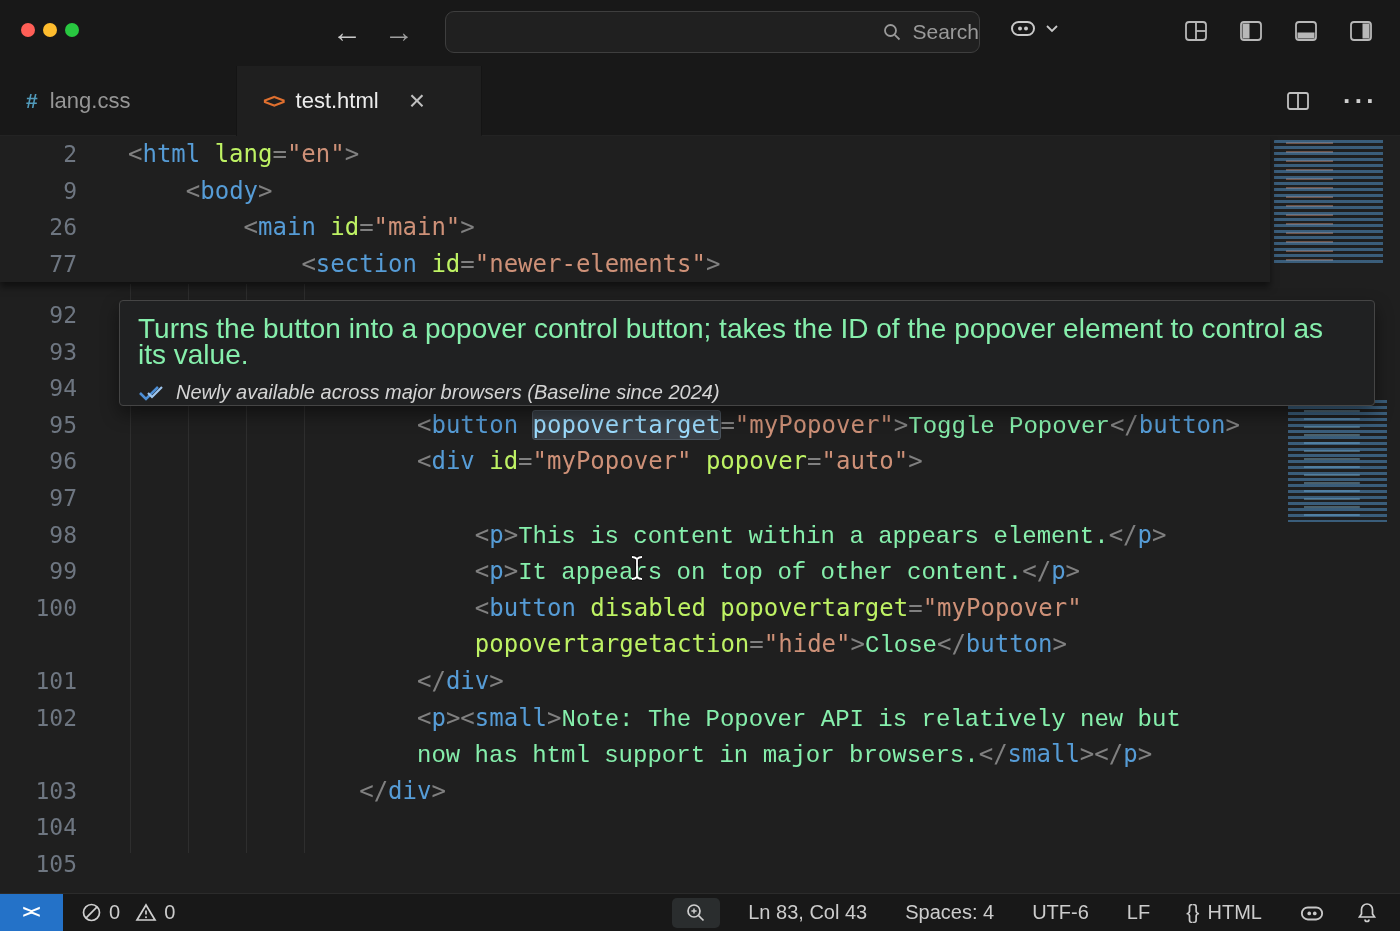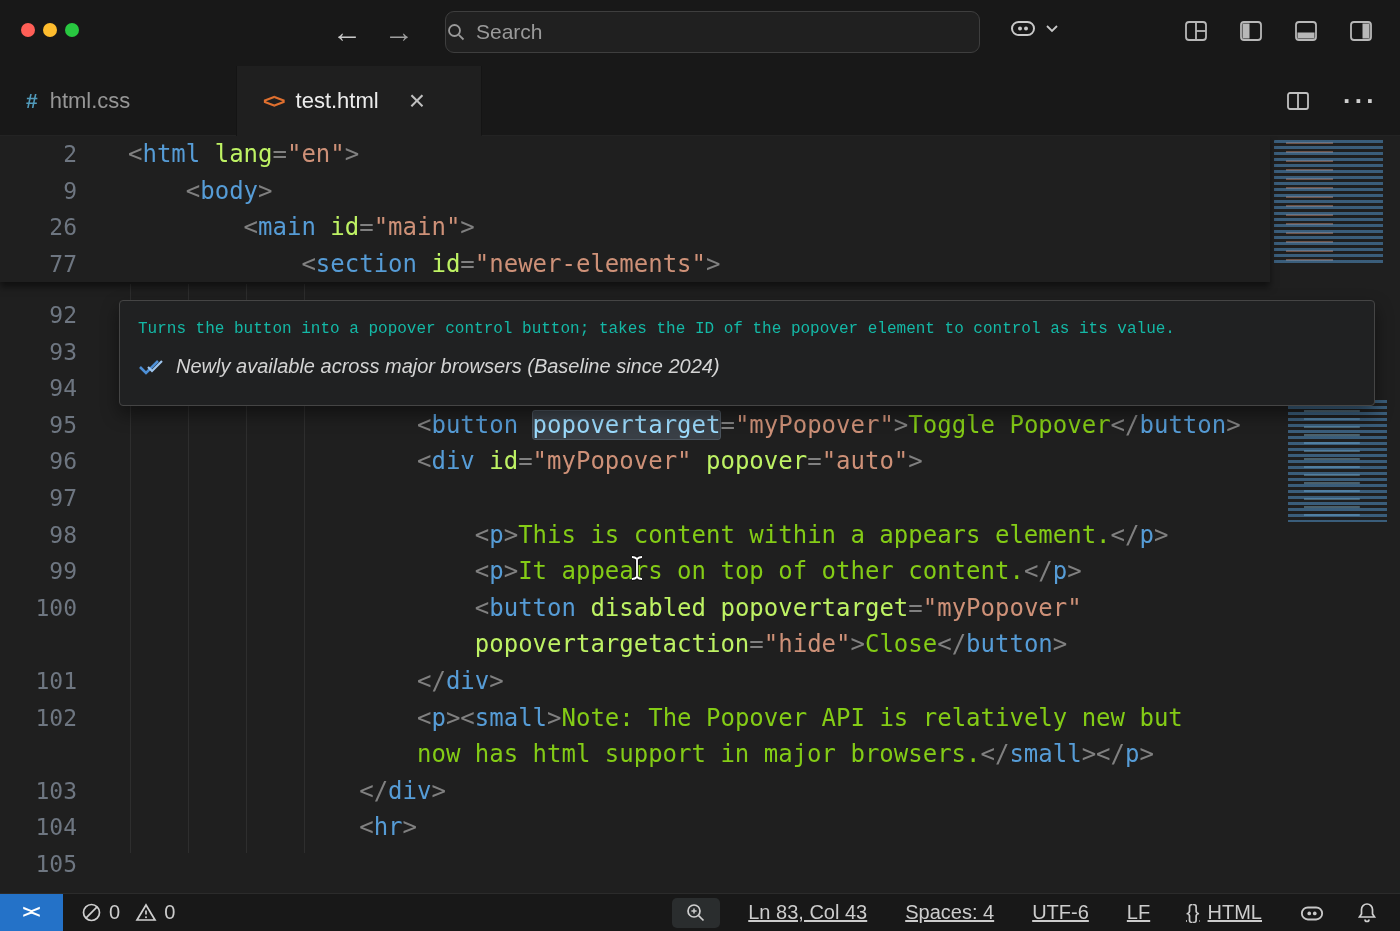--- a/index.html
+++ b/index.html
@@ -10,21 +10,21 @@
   
   .titlebar { position:relative; height:66px; background:#181818; }
   .traffic { position:absolute; left:21px; top:23px; display:flex; gap:8px; }
   .traffic span { width:14px; height:14px; border-radius:50%; display:block; }
   .tl-close { background:#ff5f57; } .tl-min { background:#febc2e; } .tl-zoom { background:#28c840; }
   .nav { position:absolute; left:332px; top:12px; display:flex; gap:22px; }
   .nav .arrow { font-size:30px; line-height:40px; color:#c9c9c9; width:30px; text-align:center; cursor:default; }
   .nav .arrow.fwd { color:#9f9f9f; }
   .cmdcenter { position:absolute; left:445px; top:11px; width:535px; height:42px;
                background:#202020; border:1px solid #3e3e3e; border-radius:9px;
-               display:flex; align-items:center; justify-content:flex-start; gap:10px;
+               display:flex; align-items:center; justify-content:flex-end; gap:10px;
                color:#9a9a9a; font-size:21px; }
   .copilot-group { position:absolute; left:1008px; top:15px; display:flex; align-items:center; gap:7px; }
   .layout-icons { position:absolute; right:26px; top:18px; display:flex; gap:29px; }
   .icon-btn { display:flex; align-items:center; justify-content:center; }
 
   
   .tabbar { position:relative; height:70px; background:#181818; display:flex;
             border-bottom:1px solid #232323; }
   .tab { height:70px; display:flex; align-items:center; padding:0 20px 0 26px;
          font-size:22px; color:#969696; border-right:1px solid #141414; gap:12px; }
@@ -42,55 +42,55 @@
   .editor { position:relative; height:757px; background:#1f1f1f; overflow:hidden; }
   .guide { position:absolute; top:148px; bottom:40px; width:1px; background:#2e2e2e; z-index:1; }
   .rows, .sticky { font-family:"DejaVu Sans Mono", monospace; font-size:24px; }
   .rows { position:absolute; top:161px; left:0; right:105px; z-index:2; }
   .sticky { position:absolute; top:0; left:0; right:130px; background:#1f1f1f; z-index:4;
             box-shadow:0 5px 7px rgba(0,0,0,0.5); }
   .row { display:flex; height:36.6px; line-height:36.6px; white-space:pre; }
   .ln { width:77px; flex:none; text-align:right; color:#6e7681; font-size:23px; }
   .code { padding-left:51px; white-space:pre; }
   .tok-p { color:#808080; } .tok-tag { color:#569cd6; } .tok-attr { color:#bef264; }
-  .tok-str { color:#ce9178; } .tok-txt { color:#84cc16; }
+  .tok-str { color:#ce9178; } .tok-txt { color:#86efac;font-family:Liberation Mono, monospace; }
   .tok-hl { color:#9cdcfe; background:rgba(97,113,131,0.40);
             outline:1px solid rgba(128,148,168,0.45); border-radius:2px; }
 
   .minimap { position:absolute; top:0; right:0; width:130px; bottom:0; z-index:3; }
   .mini-block { position:absolute; left:4px; right:2px; border-radius:1px; }
   .mini-1 { top:4px; height:124px;
     background-image:
       repeating-linear-gradient(180deg, rgba(86,156,214,0.50) 0 3px, transparent 3px 6px),
       repeating-linear-gradient(180deg, rgba(206,145,120,0.45) 0 2px, transparent 2px 9px);
     background-size:88% 100%, 38% 100%; background-repeat:no-repeat; background-position:0 0, 12px 2px; }
   .mini-2 { top:264px; height:122px;
     background-image:
       repeating-linear-gradient(180deg, rgba(86,156,214,0.50) 0 3px, transparent 3px 6px),
       repeating-linear-gradient(180deg, rgba(156,220,254,0.35) 0 2px, transparent 2px 8px);
     background-size:80% 100%, 45% 100%; background-repeat:no-repeat; background-position:14px 0, 30px 2px; }
 
   .hover-tooltip { position:absolute; left:119px; top:164px; width:1256px; height:106px;
     background:#202122; border:1px solid #454545; border-radius:4px; z-index:10;
     padding:15px 18px; box-shadow:0 8px 18px rgba(0,0,0,0.45); }
-  .tip-line1 { color:#14b8a6; font-size:16px; line-height:26px;font-family:Liberation Mono, monospace; }
+  .tip-line1 { color:#86efac; font-size:28px; line-height:26px; }
   .tip-line2 { margin-top:13px; display:flex; align-items:center; gap:10px;
                color:#d4d4d4; font-size:20px; font-style:italic; }
 
   .mouse-cursor { position:absolute; left:628px; top:418px; z-index:12; }
 
   
   .statusbar { position:relative; height:38px; background:#181818; border-top:1px solid #2b2b2b;
                display:flex; align-items:center; color:#cccccc; font-size:20px; }
   .remote { width:63px; height:100%; background:#2472c8; color:#ffffff; display:flex;
             align-items:center; justify-content:center; font-weight:700; font-size:18px;
             letter-spacing:-3px; padding-right:3px; }
   .problems { display:flex; align-items:center; gap:7px; margin-left:18px; }
   .sb-right { margin-left:auto; display:flex; align-items:center; padding-right:22px; }
-  .sb-item { display:flex; align-items:center; gap:8px;text-decoration:underline; }
+  .sb-item { display:flex; align-items:center; gap:8px; }
   .zoom-box { width:48px; height:30px; background:#2a2d2e; border-radius:5px;
               display:flex; align-items:center; justify-content:center; margin-right:28px; }
   .mr38 { margin-right:38px; } .mr36 { margin-right:36px; } .mr30 { margin-right:30px; }
   svg { display:block; }
 </style>
 </head>
 <body>
 
 <div class="window">
 
@@ -152,21 +152,21 @@
             <rect x="3" y="4" width="20" height="18" rx="3" fill="none" stroke="#b8b8b8" stroke-width="1.8"></rect>
             <rect x="14.5" y="5.5" width="7" height="15" fill="#b8b8b8"></rect>
           </svg>
       </span>
     </div>
   </div>
 
   <div class="tabbar">
     <div class="tab tab-css">
       <span class="tab-icon tab-css-icon">#</span>
-      <span>html.css</span>
+      <span>lang.css</span>
     </div>
     <div class="tab tab-html active">
       <span class="tab-icon tab-html-icon">&lt;&gt;</span>
       <span>test.html</span>
       <span class="close">×</span>
     </div>
     <div class="tab-actions">
       <span class="icon-btn">
         <svg width="26" height="26" viewBox="0 0 26 26">
             <rect x="3" y="5" width="20" height="16" rx="2" fill="none" stroke="#c0c0c0" stroke-width="1.8"></rect>
@@ -191,21 +191,21 @@
         <div class="row"><span class="ln">96</span><span class="code"><span>                    </span><span class="tok-p">&lt;</span><span class="tok-tag">div</span><span class="tok-txt"> </span><span class="tok-attr">id</span><span class="tok-p">=</span><span class="tok-str">"myPopover"</span><span class="tok-txt"> </span><span class="tok-attr">popover</span><span class="tok-p">=</span><span class="tok-str">"auto"</span><span class="tok-p">&gt;</span></span></div>
         <div class="row"><span class="ln">97</span></div>
         <div class="row"><span class="ln">98</span><span class="code"><span>                        </span><span class="tok-p">&lt;</span><span class="tok-tag">p</span><span class="tok-p">&gt;</span><span class="tok-txt">This is content within a appears element.</span><span class="tok-p">&lt;/</span><span class="tok-tag">p</span><span class="tok-p">&gt;</span></span></div>
         <div class="row"><span class="ln">99</span><span class="code"><span>                        </span><span class="tok-p">&lt;</span><span class="tok-tag">p</span><span class="tok-p">&gt;</span><span class="tok-txt">It appears on top of other content.</span><span class="tok-p">&lt;/</span><span class="tok-tag">p</span><span class="tok-p">&gt;</span></span></div>
         <div class="row"><span class="ln">100</span><span class="code"><span>                        </span><span class="tok-p">&lt;</span><span class="tok-tag">button</span><span class="tok-txt"> </span><span class="tok-attr">disabled</span><span class="tok-txt"> </span><span class="tok-attr">popovertarget</span><span class="tok-p">=</span><span class="tok-str">"myPopover"</span></span></div>
         <div class="row"><span class="ln"></span><span class="code"><span>                        </span><span class="tok-attr">popovertargetaction</span><span class="tok-p">=</span><span class="tok-str">"hide"</span><span class="tok-p">&gt;</span><span class="tok-txt">Close</span><span class="tok-p">&lt;/</span><span class="tok-tag">button</span><span class="tok-p">&gt;</span></span></div>
         <div class="row"><span class="ln">101</span><span class="code"><span>                    </span><span class="tok-p">&lt;/</span><span class="tok-tag">div</span><span class="tok-p">&gt;</span></span></div>
         <div class="row"><span class="ln">102</span><span class="code"><span>                    </span><span class="tok-p">&lt;</span><span class="tok-tag">p</span><span class="tok-p">&gt;&lt;</span><span class="tok-tag">small</span><span class="tok-p">&gt;</span><span class="tok-txt">Note: The Popover API is relatively new but</span></span></div>
         <div class="row"><span class="ln"></span><span class="code"><span>                    </span><span class="tok-txt">now has html support in major browsers.</span><span class="tok-p">&lt;/</span><span class="tok-tag">small</span><span class="tok-p">&gt;&lt;/</span><span class="tok-tag">p</span><span class="tok-p">&gt;</span></span></div>
         <div class="row"><span class="ln">103</span><span class="code"><span>                </span><span class="tok-p">&lt;/</span><span class="tok-tag">div</span><span class="tok-p">&gt;</span></span></div>
-        <div class="row"><span class="ln">104</span><span class="code"><span>                </span><span class="tok-p">&lt;</span><span class="tok-tag">hr</span><span class="tok-p">&gt;</span></span></div>
+        <div class="row"><span class="ln">104</span></div>
         <div class="row"><span class="ln">105</span><span class="code"><span></span></span></div>
       </div>
     <div class="sticky">
         <div class="row"><span class="ln">2</span><span class="code"><span></span><span class="tok-p">&lt;</span><span class="tok-tag">html</span><span class="tok-txt"> </span><span class="tok-attr">lang</span><span class="tok-p">=</span><span class="tok-str">"en"</span><span class="tok-p">&gt;</span></span></div>
         <div class="row"><span class="ln">9</span><span class="code"><span>    </span><span class="tok-p">&lt;</span><span class="tok-tag">body</span><span class="tok-p">&gt;</span></span></div>
         <div class="row"><span class="ln">26</span><span class="code"><span>        </span><span class="tok-p">&lt;</span><span class="tok-tag">main</span><span class="tok-txt"> </span><span class="tok-attr">id</span><span class="tok-p">=</span><span class="tok-str">"main"</span><span class="tok-p">&gt;</span></span></div>
         <div class="row"><span class="ln">77</span><span class="code"><span>            </span><span class="tok-p">&lt;</span><span class="tok-tag">section</span><span class="tok-txt"> </span><span class="tok-attr">id</span><span class="tok-p">=</span><span class="tok-str">"newer-elements"</span><span class="tok-p">&gt;</span></span></div>
       </div>
 
     <div class="minimap">

